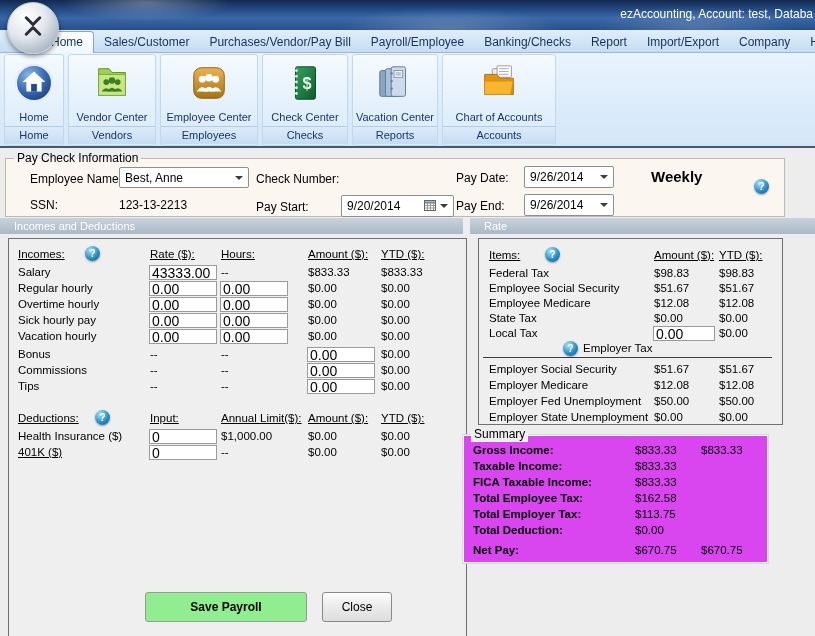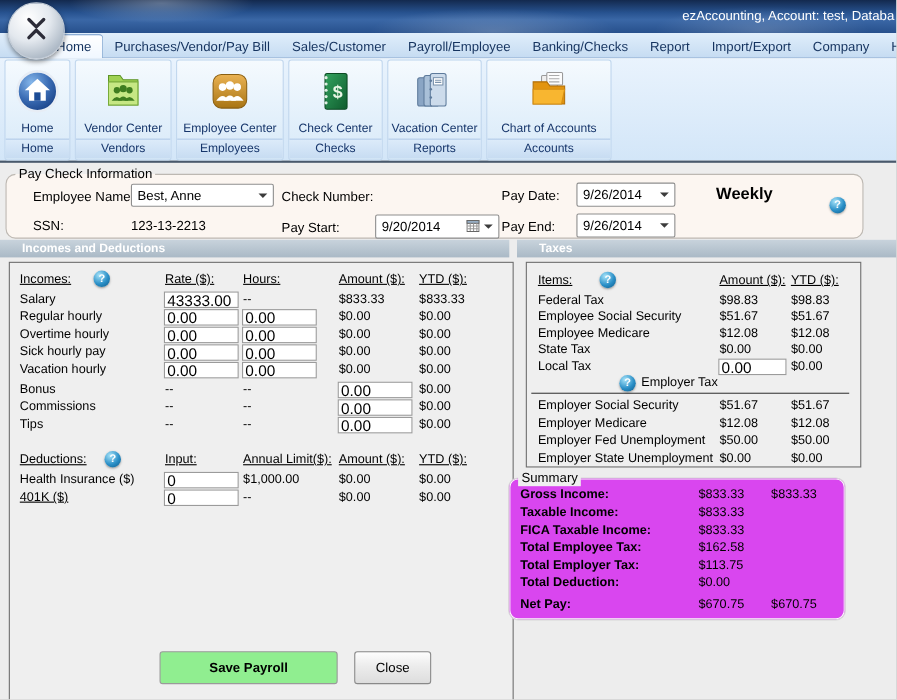--- a/index.html
+++ b/index.html
@@ -32,40 +32,40 @@
     background:linear-gradient(180deg,#e9f3fd,#d3e6f8);border-bottom:2px solid #49596c;
     display:flex;gap:4px;padding:1px 0 0 4px;}
   .rgroup{display:flex;flex-direction:column;border:1px solid #c2d8ee;border-radius:3px;
     background:linear-gradient(180deg,#f5fafe,#e3f0fb 58%,#d8e9f8);overflow:hidden;height:90px;}
   .ricon{height:56px;display:flex;align-items:center;justify-content:center;}
   .rlabel{height:15px;text-align:center;font-size:11px;color:#17366b;white-space:nowrap;}
   .rcaption{height:17px;background:linear-gradient(180deg,#dcebfa,#c7dcf2);
     border-top:1px solid #b1cbe8;text-align:center;font-size:11px;color:#17366b;line-height:17px;}
 
   
-  .fset{position:absolute;border:1px solid #bdb8b2;border-radius:9px;}
+  .fset{position:absolute;border:1px solid #bdb8b2;border-radius:0;}
   #paycheck{left:5px;top:158px;width:778px;height:57px;background:#fcf6f1;}
   .fsetlabel{position:absolute;top:-8px;left:8px;font-size:12px;color:#000;
     padding:0 3px;background:linear-gradient(#ededed 50%,#fcf6f1 50%);line-height:15px;}
   .plabel{position:absolute;font-size:12px;color:#000;white-space:nowrap;}
   .combo{position:absolute;background:#fff;border:1px solid #8e8e8e;border-radius:2px;
     display:flex;align-items:center;justify-content:space-between;
     font-size:12px;padding:0 5px;box-sizing:border-box;}
   .tri{width:0;height:0;border-left:4px solid transparent;border-right:4px solid transparent;
     border-top:4px solid #3c3c3c;margin-left:4px;}
   .globe{position:absolute;width:15px;height:15px;border-radius:50%;
     background:radial-gradient(circle at 35% 28%,#a6e3f9,#2a8fc7 55%,#0d5886);
     color:#fff;font-size:10px;font-weight:bold;text-align:center;line-height:15px;
     box-shadow:0 1px 2px rgba(0,0,0,.35);}
   .globe::after{content:"?";}
 
   
   .sechdr{position:absolute;top:218px;height:16px;
     background:linear-gradient(180deg,#c8d3dc,#aab9c6);color:#fff;
-    font-size:11px;line-height:16px;padding-left:20px;box-sizing:border-box;font-weight:bold;}
+    font-size:11px;line-height:16px;padding-left:14px;box-sizing:border-box;}
 
   
   .panel{position:absolute;background:#efefef;border:1px solid #6f6f6f;box-sizing:border-box;}
   #left-panel{left:8px;top:238px;width:459px;height:412px;}
   #right-panel{left:478px;top:238px;width:305px;height:187px;}
   .trow{position:absolute;left:0;right:0;height:16px;font-size:11.5px;color:#000;}
   .cell{position:absolute;top:1px;white-space:nowrap;}
   .uh{text-decoration:underline;}
   
   .L .c1{left:9px;}  .L .c2{left:141px;} .L .c3{left:212px;} .L .c4{left:299px;} .L .c5{left:372px;}
@@ -105,22 +105,22 @@
   <div id="app-orb">
     <span>
       <svg width="30" height="30" viewBox="0 0 40 40">
         <path d="M11 9 L20 18 L29 9 M11 31 L20 22 L29 31" fill="none" stroke="#2c2c38" stroke-width="4" stroke-linecap="round" stroke-linejoin="round"></path>
       </svg>
     </span>
   </div>
 
   <div id="menubar">
     <span class="mtab active">Home</span>
+    <span class="mtab">Sales/Customer</span>
     <span class="mtab">Purchases/Vendor/Pay Bill</span>
-    <span class="mtab">Sales/Customer</span>
     <span class="mtab">Payroll/Employee</span>
     <span class="mtab">Banking/Checks</span>
     <span class="mtab">Report</span>
     <span class="mtab">Import/Export</span>
     <span class="mtab">Company</span>
     <span class="mtab">Help</span>
   </div>
 
   <div id="ribbon">
 
@@ -284,21 +284,21 @@
     <span class="plabel" style="left:450px;top:40px">Pay End:</span>
     <div class="combo" style="left:518px;top:35px;width:90px;height:22px">
       <span>9/26/2014</span>
       <span class="tri"></span>
     </div>
 
     <span class="globe" style="left:748px;top:20px"></span>
   </div>
 
   <div class="sechdr" style="left:0;width:463px">Incomes and Deductions</div>
-  <div class="sechdr" style="left:470px;width:345px">Taxes</div>
+  <div class="sechdr" style="left:470px;width:345px">Rate</div>
 
   <div class="panel L" id="left-panel">
     <div class="trow" style="top:8px">
       <span class="cell c1 uh">Incomes:</span>
       <span class="cell c2 uh">Rate ($):</span>
       <span class="cell c3 uh">Hours:</span>
       <span class="cell c4 uh">Amount ($):</span>
       <span class="cell c5 uh">YTD ($):</span>
     </div>
     <span class="globe" style="left:76px;top:7px"></span>

